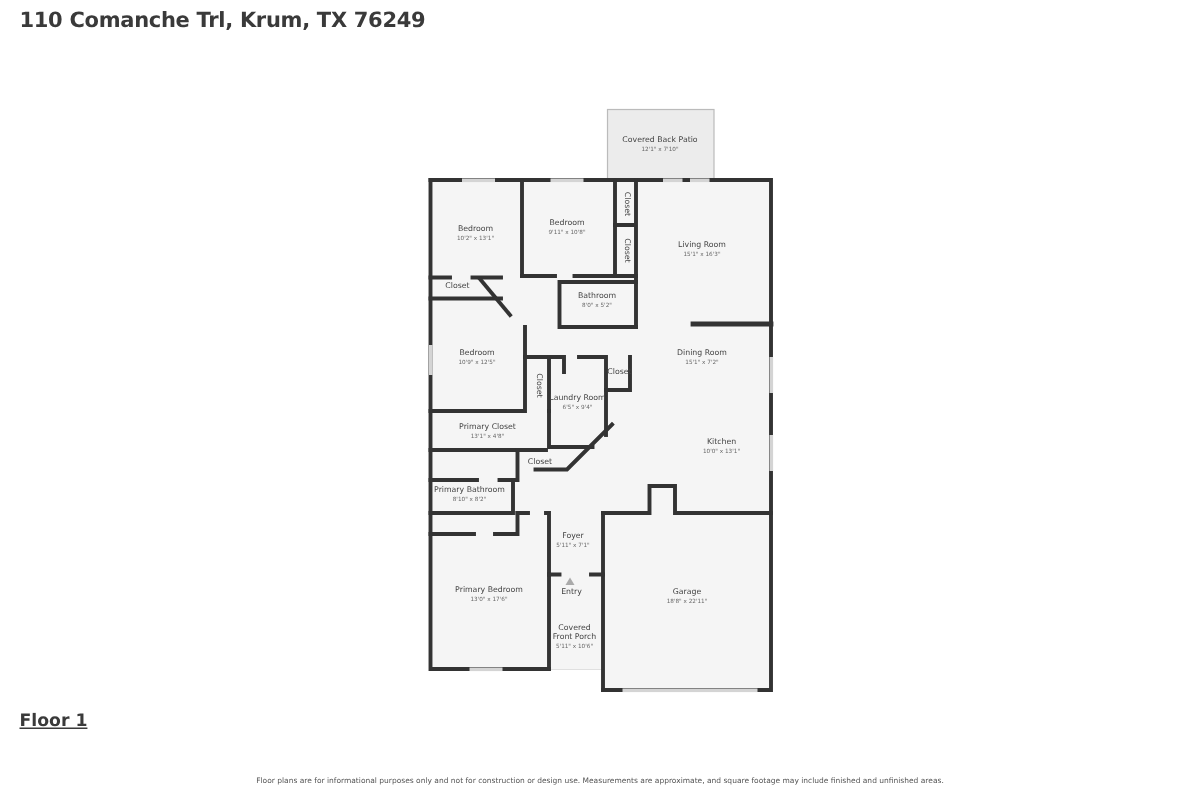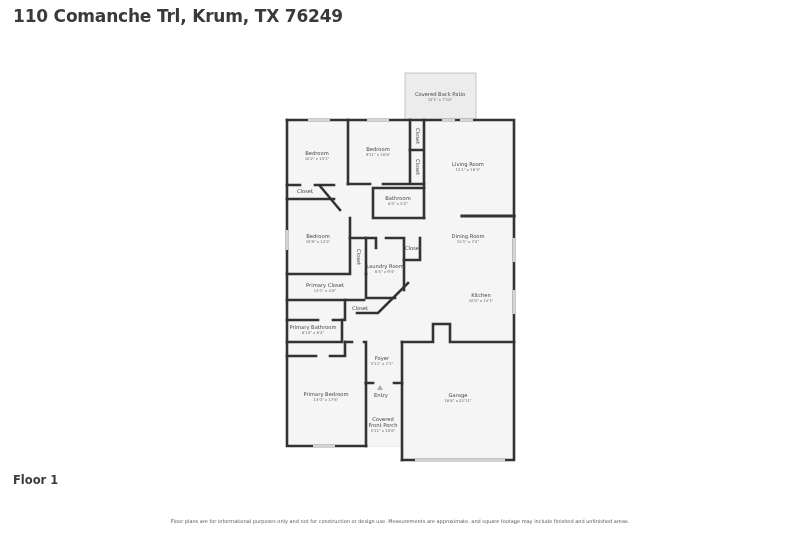--- a/index.html
+++ b/index.html
@@ -1,19 +1,19 @@
 <!DOCTYPE html>
 <html><head>
 <meta charset="utf-8">
 <style>
   html, body { margin:0; padding:0; }
   body { width:800px; height:533px; background:#ffffff; position:relative; overflow:hidden;
          font-family:"DejaVu Sans", "Liberation Sans", sans-serif; color:#333; }
-  .title { position:absolute; left:13px; top:6px; font-size:17px; font-weight:bold; color:#3a3a3a; letter-spacing:-0.2px; }
-  .floor { position:absolute; left:13px; top:473px; font-size:11.5px; font-weight:bold; color:#3a3a3a; }
+  .title { position:absolute; left:13px; top:6px; font-size:14px; font-weight:bold; color:#3a3a3a; letter-spacing:-0.2px; }
+  .floor { position:absolute; left:13px; top:473px; font-size:11.5px; font-weight:bold; color:#3a3a3a;text-decoration:underline; }
   .disclaimer { position:absolute; left:0; width:800px; top:518px; text-align:center; font-size:5px; color:#555; }
   svg.plan { position:absolute; left:0; top:0; }
   .room-label { position:absolute; transform:translate(-50%,-50%); text-align:center; white-space:nowrap; line-height:1.15; }
   .room-name { display:block; font-size:5.2px; color:#444; }
   .room-dim { display:block; font-size:3.8px; color:#666; }
   .vert { transform:translate(-50%,-50%) rotate(90deg); }
 </style>
 </head>
 <body>
 

